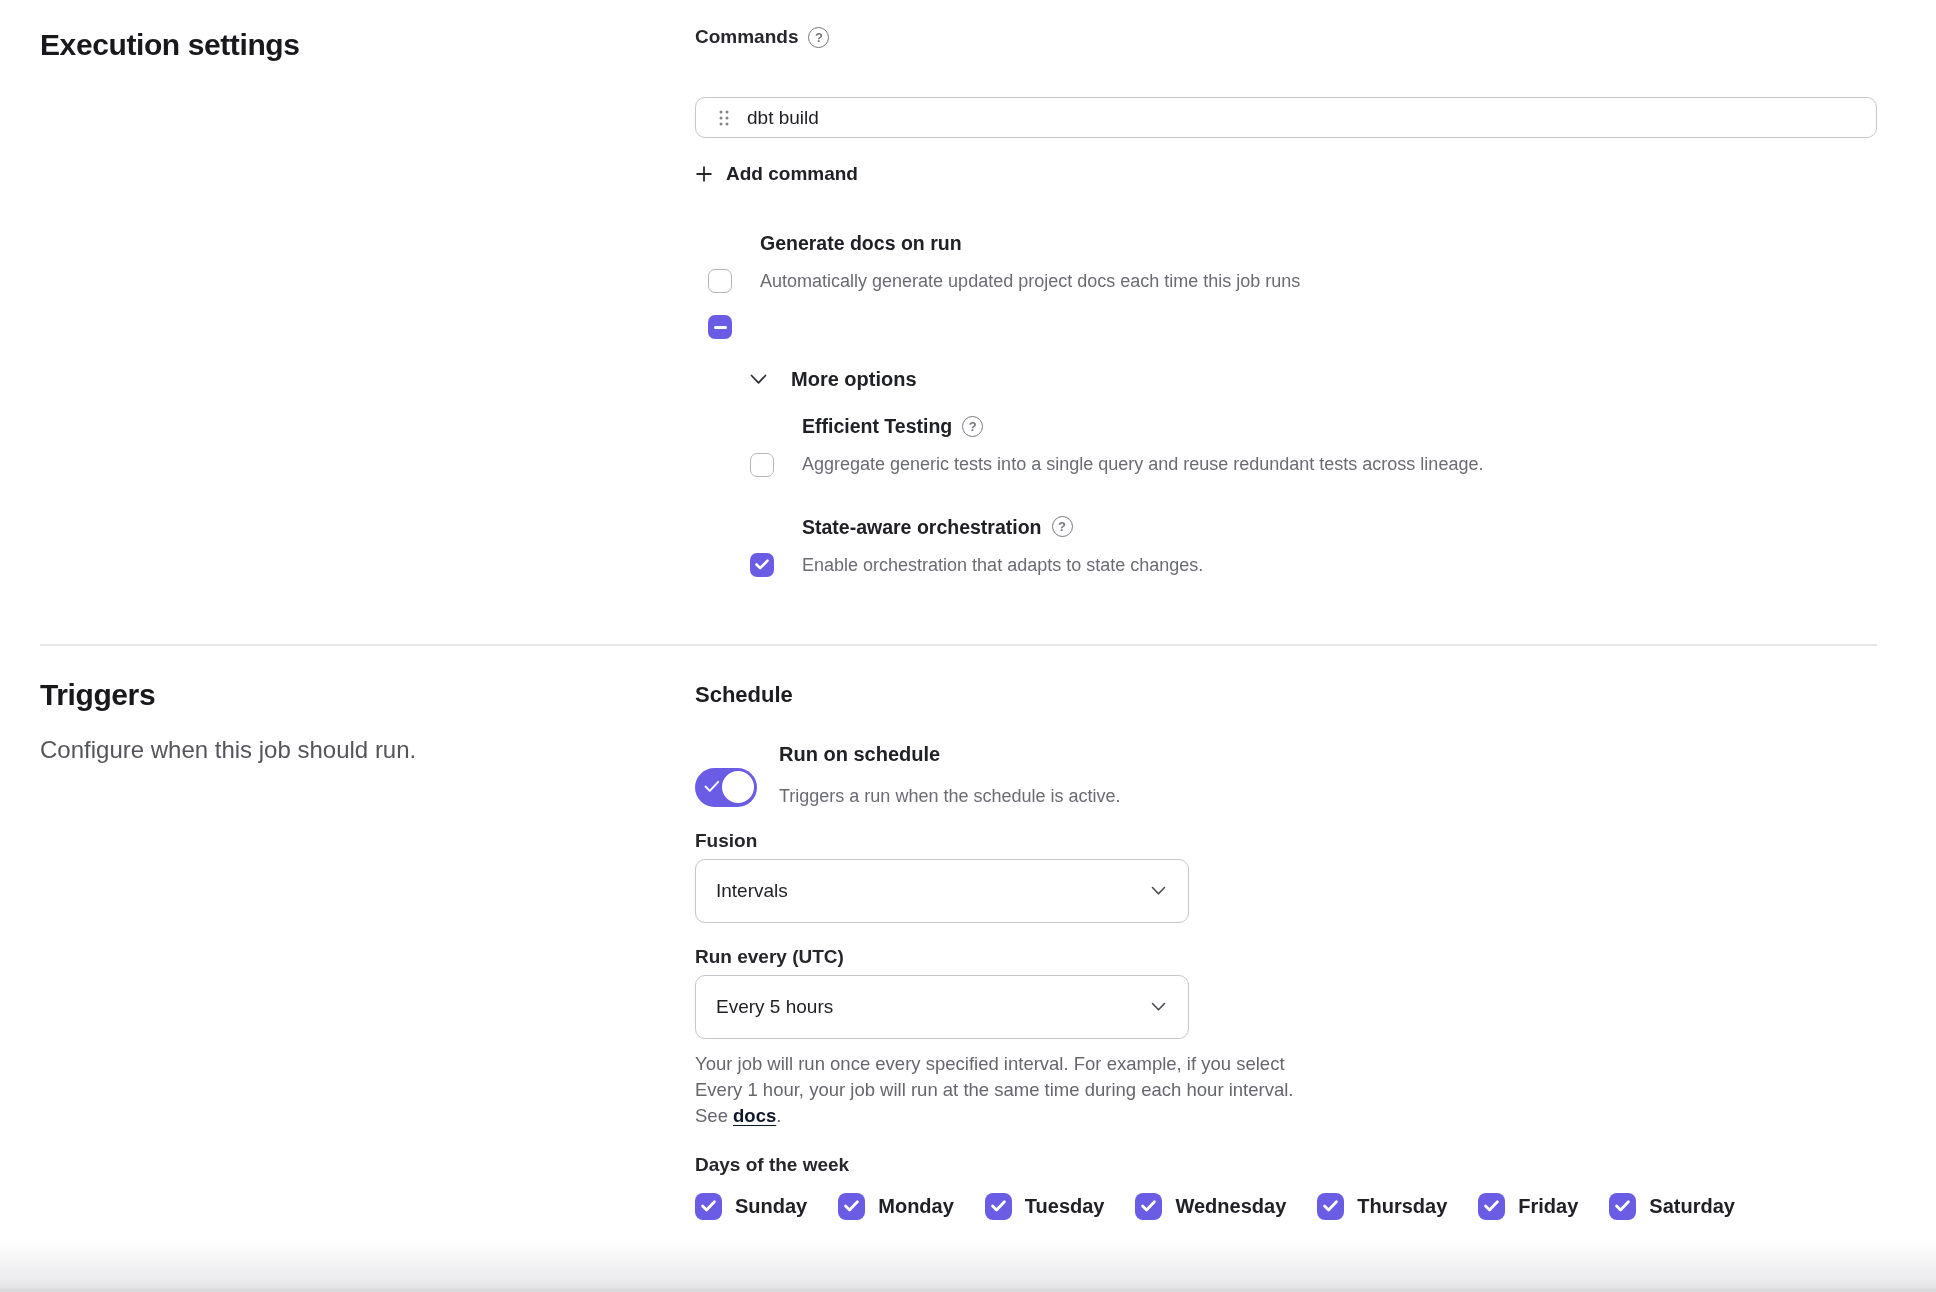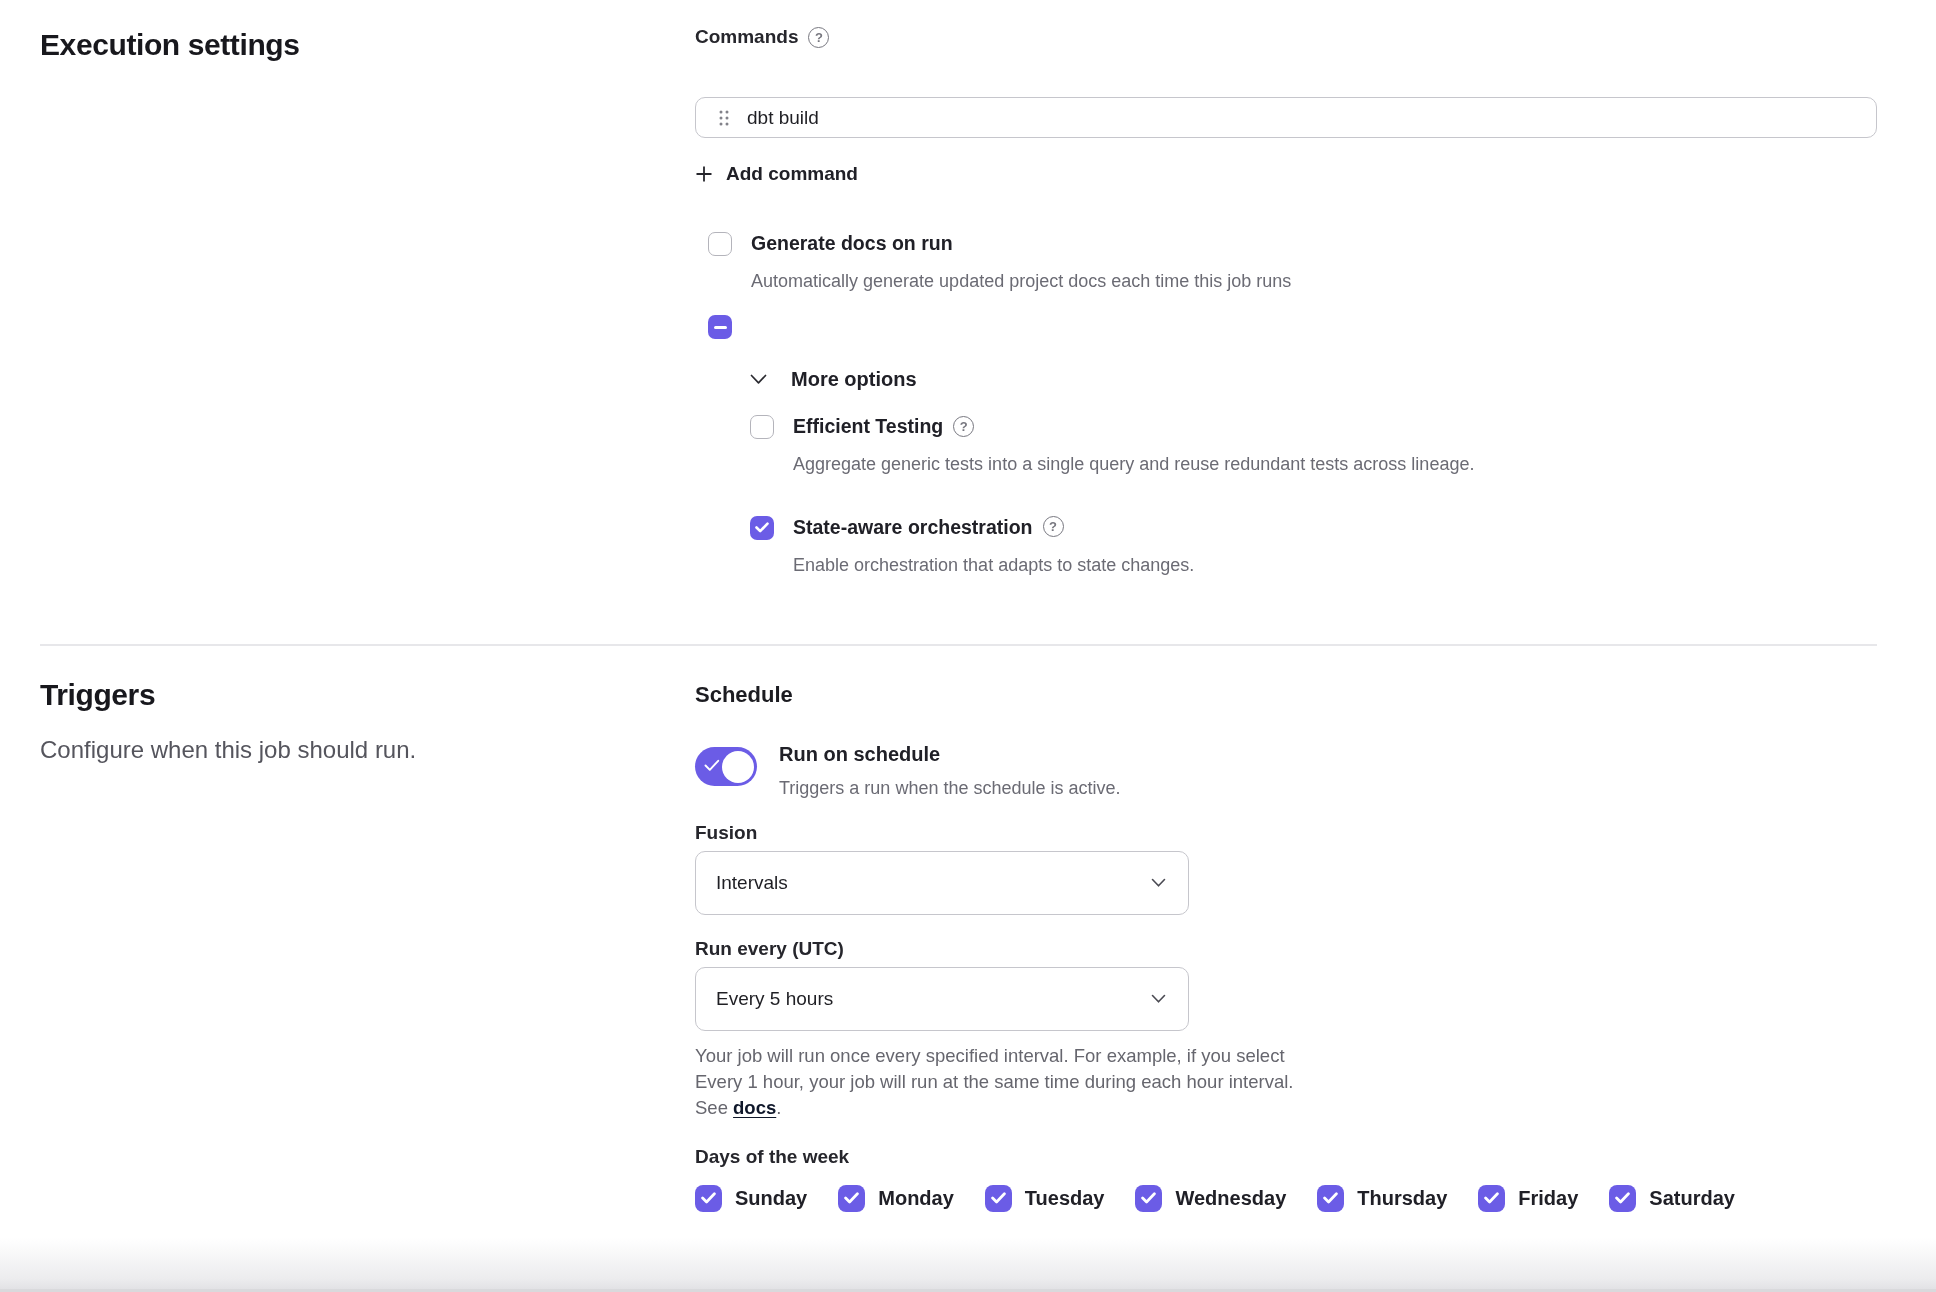--- a/index.html
+++ b/index.html
@@ -75,21 +75,21 @@
   .add-command {
     margin-top: 25px;
     display: inline-flex; align-items: center; gap: 13px;
     font-size: 19px; font-weight: 600; color: #202027;
     background: none; border: none; cursor: pointer;
     font-family: inherit;
     padding: 0;
   }
 
   
-  .opt-row { display: flex; align-items: flex-start; gap: 19px; padding-left: 13px; }
+  .opt-row { display: flex; align-items: flex-end; gap: 28px; padding-left: 13px; }
   .opt-row.nested { padding-left: 55px; }
 
   .checkbox {
     width: 24px; height: 24px;
     border-radius: 7px;
     flex: 0 0 auto;
     margin-top: 1px;
     display: inline-flex; align-items: center; justify-content: center;
     cursor: pointer;
   }
@@ -119,38 +119,38 @@
   
   .divider {
     border: none;
     border-top: 2px solid #e7e7ea;
     margin: 67px 0 30px 0;
   }
 
   
   .schedule-heading { font-size: 22px; font-weight: 600; color: #1c1c21; margin-top: 6px; }
 
-  .toggle-row { margin-top: 27px; display: flex; align-items: center; gap: 22px; }
+  .toggle-row { margin-top: 27px; display: flex; align-items: flex-end; gap: 22px; }
   .toggle {
     width: 62px; height: 39px;
     border-radius: 20px;
     background: #6b5ce6;
     position: relative;
     flex: 0 0 auto;
     cursor: pointer;
   }
   .toggle .knob {
     position: absolute; top: 3.5px; right: 3.5px;
     width: 32px; height: 32px;
     background: #fff; border-radius: 50%;
   }
   .toggle .tick { position: absolute; left: 9px; top: 12px; }
 
   .toggle-label { font-size: 20px; font-weight: 600; color: #202027; line-height: 39px; }
-  .toggle-desc { margin-top: 4px; font-size: 18px; color: #6b6b74; }
+  .toggle-desc { margin-top: 12px; font-size: 18px; color: #6b6b74; }
 
   .form-label { margin-top: 23px; font-size: 19px; font-weight: 600; color: #26262c; }
   .select {
     margin-top: 7px;
     width: 494px; height: 64px;
     border: 1px solid #c6c6cc;
     border-radius: 10px;
     display: flex; align-items: center; justify-content: space-between;
     padding: 0 22px 0 20px;
     font-size: 19px; color: #1f1f24;

